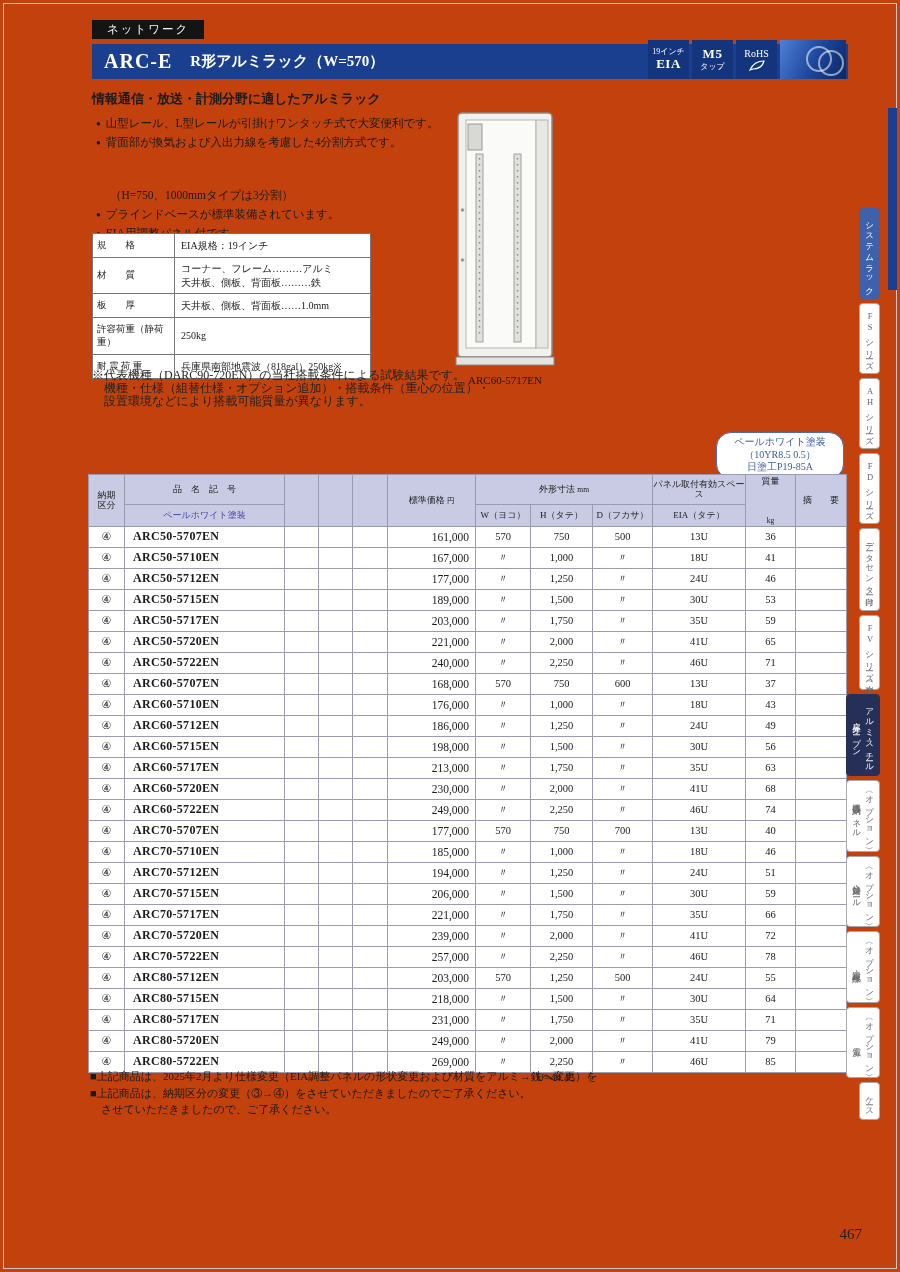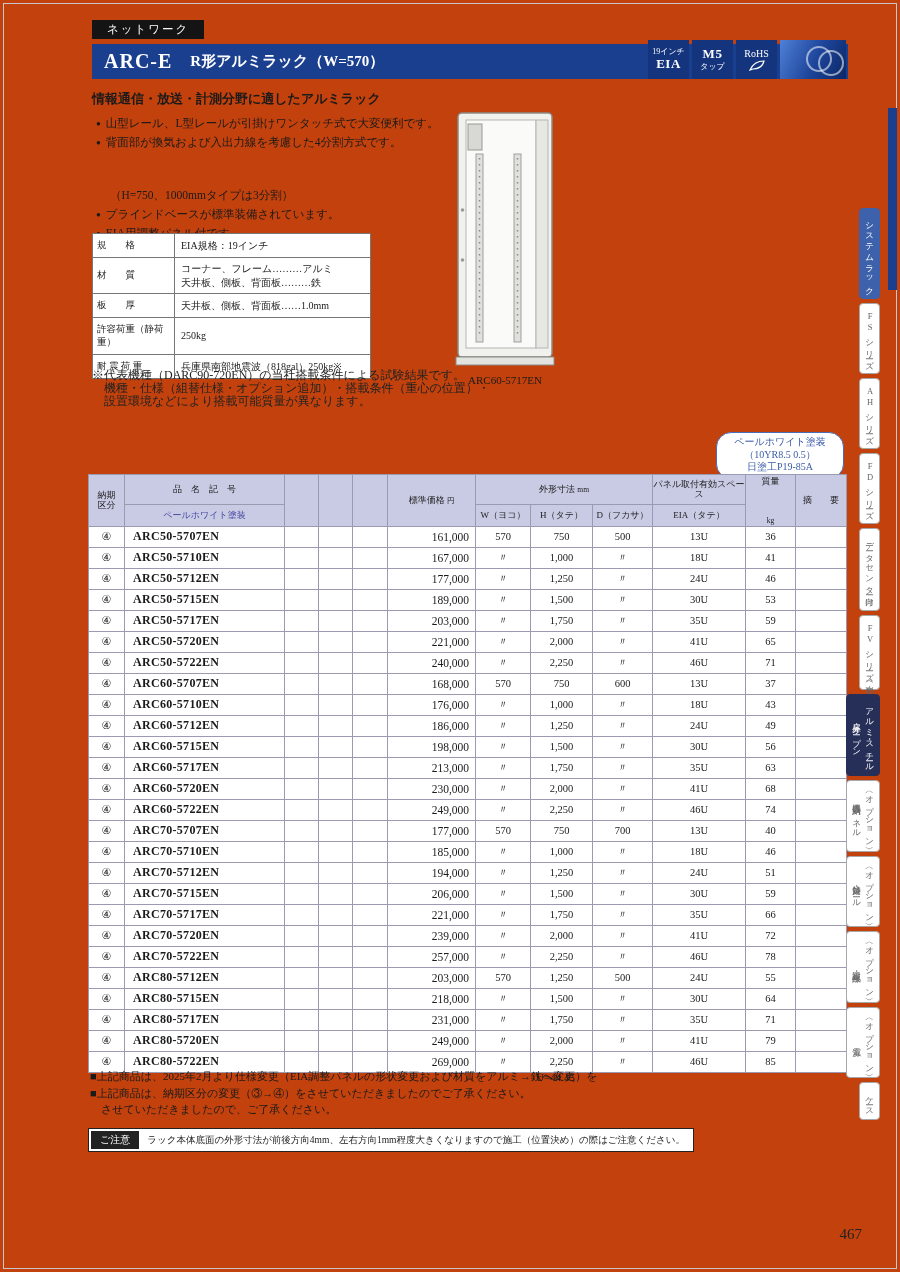--- a/index.html
+++ b/index.html
@@ -589,24 +589,20 @@
       </tbody>
   </table>
 
   <div class="u-note">U=44.45</div>
   <div class="notes">
       <div>■上記商品は、2025年2月より仕様変更（EIA調整パネルの形状変更および材質をアルミ→鉄へ変更）を</div>
       <div>■上記商品は、納期区分の変更（③→④）をさせていただきましたのでご了承ください。</div>
       <div>　させていただきましたので、ご了承ください。</div>
     </div>
 
-  <div class="caution">
-    <span class="caution-label">ご注意</span>
-    <span class="caution-text">ラック本体底面の外形寸法が前後方向4mm、左右方向1mm程度大きくなりますので施工（位置決め）の際はご注意ください。</span>
-  </div>
 
   <div class="page-number">467</div>
 
   <div class="side-tabs">
       <div class="side-tab blue">システムラック</div>
       <div class="side-tab plain">FSシリーズ</div>
       <div class="side-tab plain">AHシリーズ</div>
       <div class="side-tab plain">FDシリーズ</div>
       <div class="side-tab plain">データセンター向け</div>
       <div class="side-tab plain">FVシリーズ（小型）</div>

